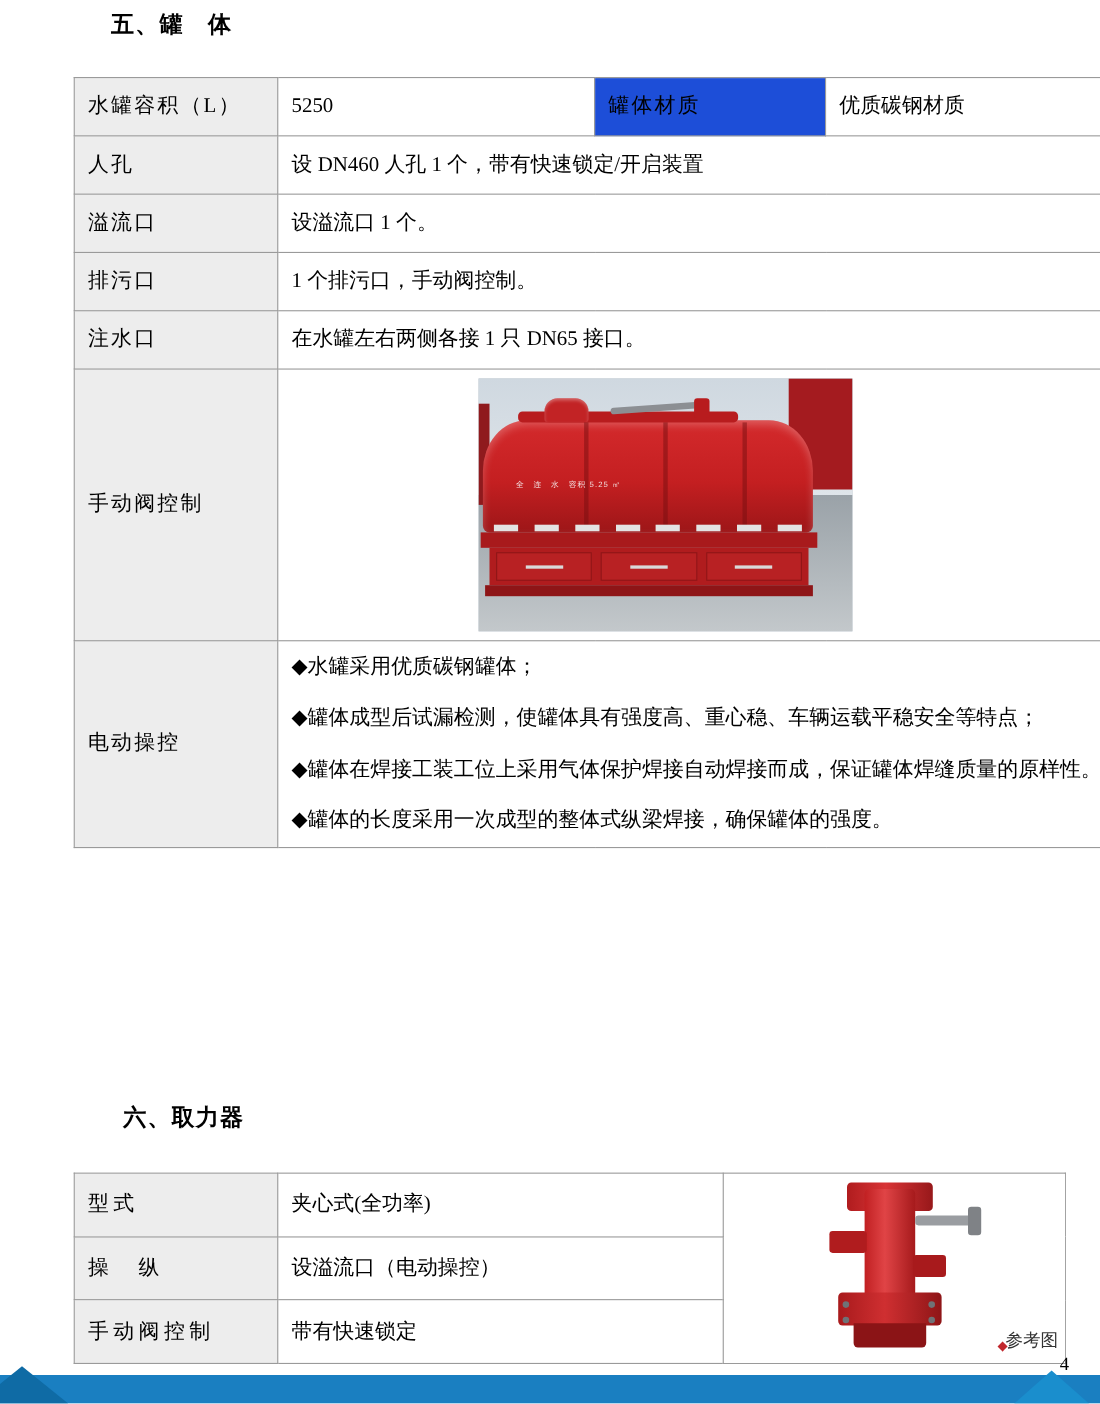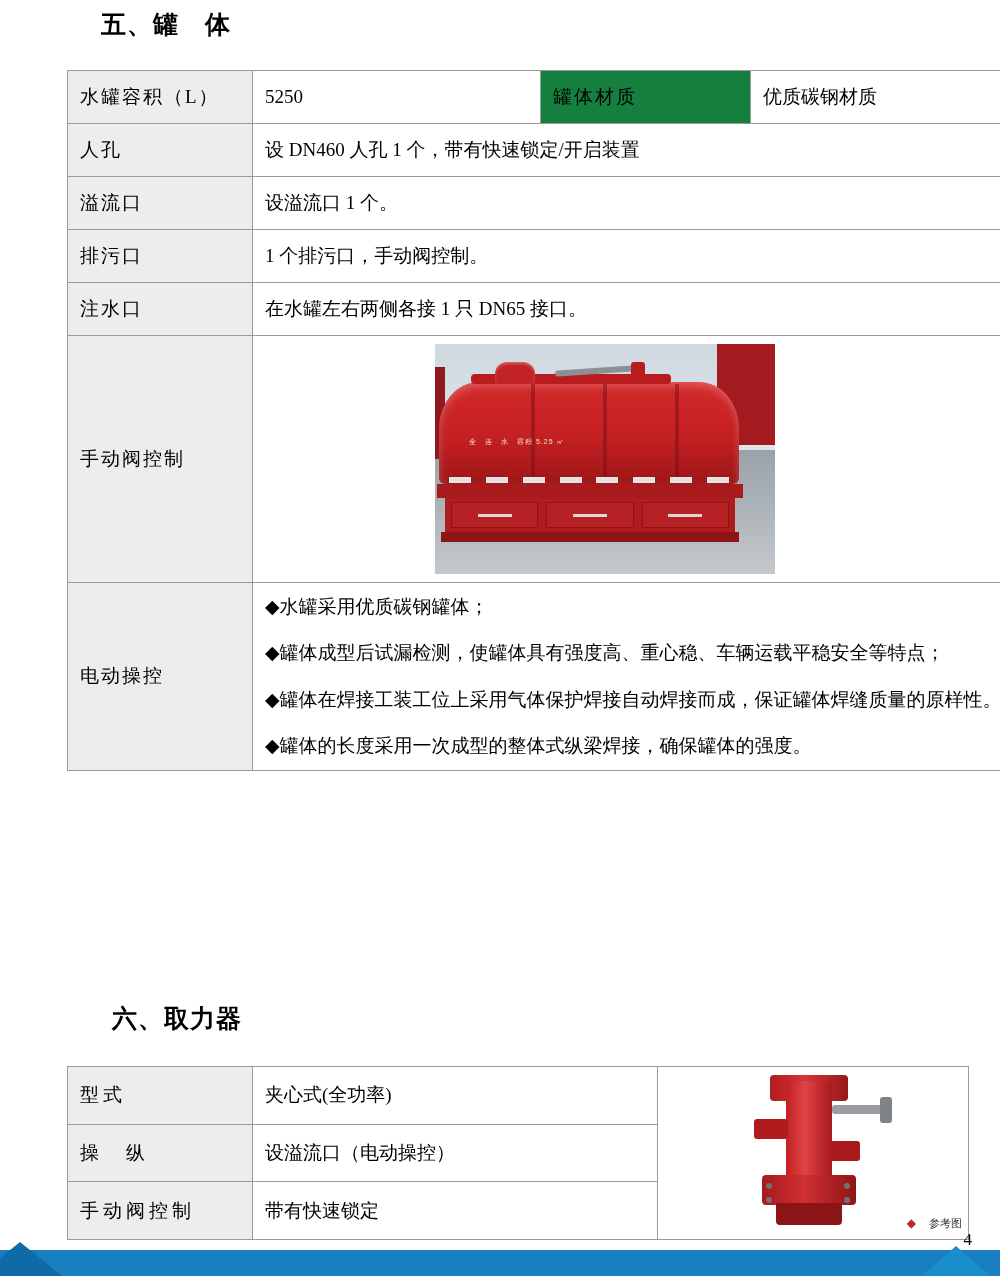--- a/index.html
+++ b/index.html
@@ -19,21 +19,21 @@
     position: relative;
     width: 1000px;
     height: 1276px;
     box-sizing: border-box;
   }
 
   
   .section-heading {
     font-family: "Liberation Sans", "DejaVu Sans", sans-serif;
     font-weight: bold;
-    font-size: 25px;
+    font-size: 21px;
     letter-spacing: 1px;
     color: #000;
   }
   #heading-tank {
     position: absolute;
     left: 101px;
     top: 8px;
   }
   #heading-pto {
     position: absolute;
@@ -63,21 +63,21 @@
   }
 
   #tank-table {
     position: absolute;
     left: 67px;
     top: 70px;
     width: 866px;
   }
   #tank-table td.label { width: 160px; }
   #tank-table td.v1 { width: 263px; margin-top: 36px; }
-  #tank-table td.l2 { width: 185px; background:#15803d; letter-spacing:2px;}
+  #tank-table td.l2 { width: 185px; background:#1d4ed8; letter-spacing:2px;}
   #tank-table td.v2 { width: 255px; }
 
   .row-h-1 td { height: 36px; }
 
   
   .img-cell {
     padding: 10px 0 10px 0;
     text-align: left;
   }
   .tank-photo-wrap {
@@ -287,21 +287,21 @@
   }
   .pto-bolt {
     position: absolute;
     width: 6px; height: 6px;
     background: #6f7276;
     border-radius: 50%;
   }
   .pto-label {
     position: absolute;
     right: 6px; bottom: 6px;
-    font-size: 11px;
+    font-size: 16px;
     color: #333;
     font-family: "Liberation Sans", sans-serif;
   }
   .pto-arrow {
     position: absolute;
     right: 52px; bottom: 6px;
     color: #c1272d;
     font-size: 12px;
   }
 

